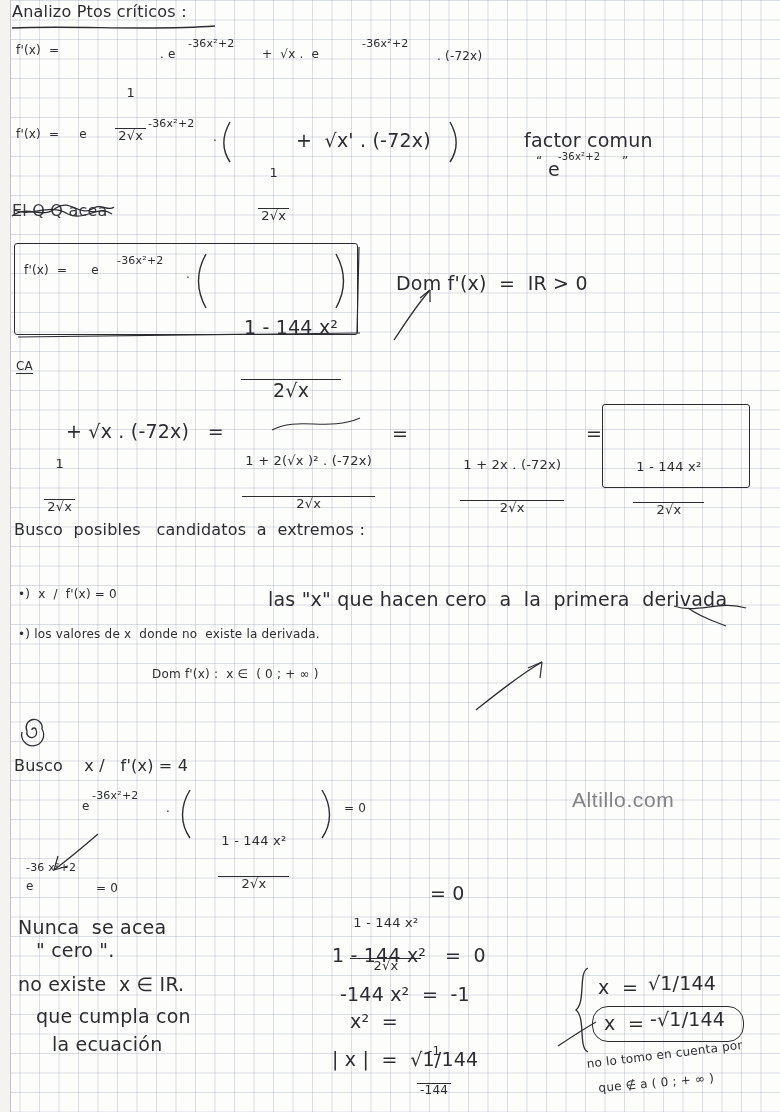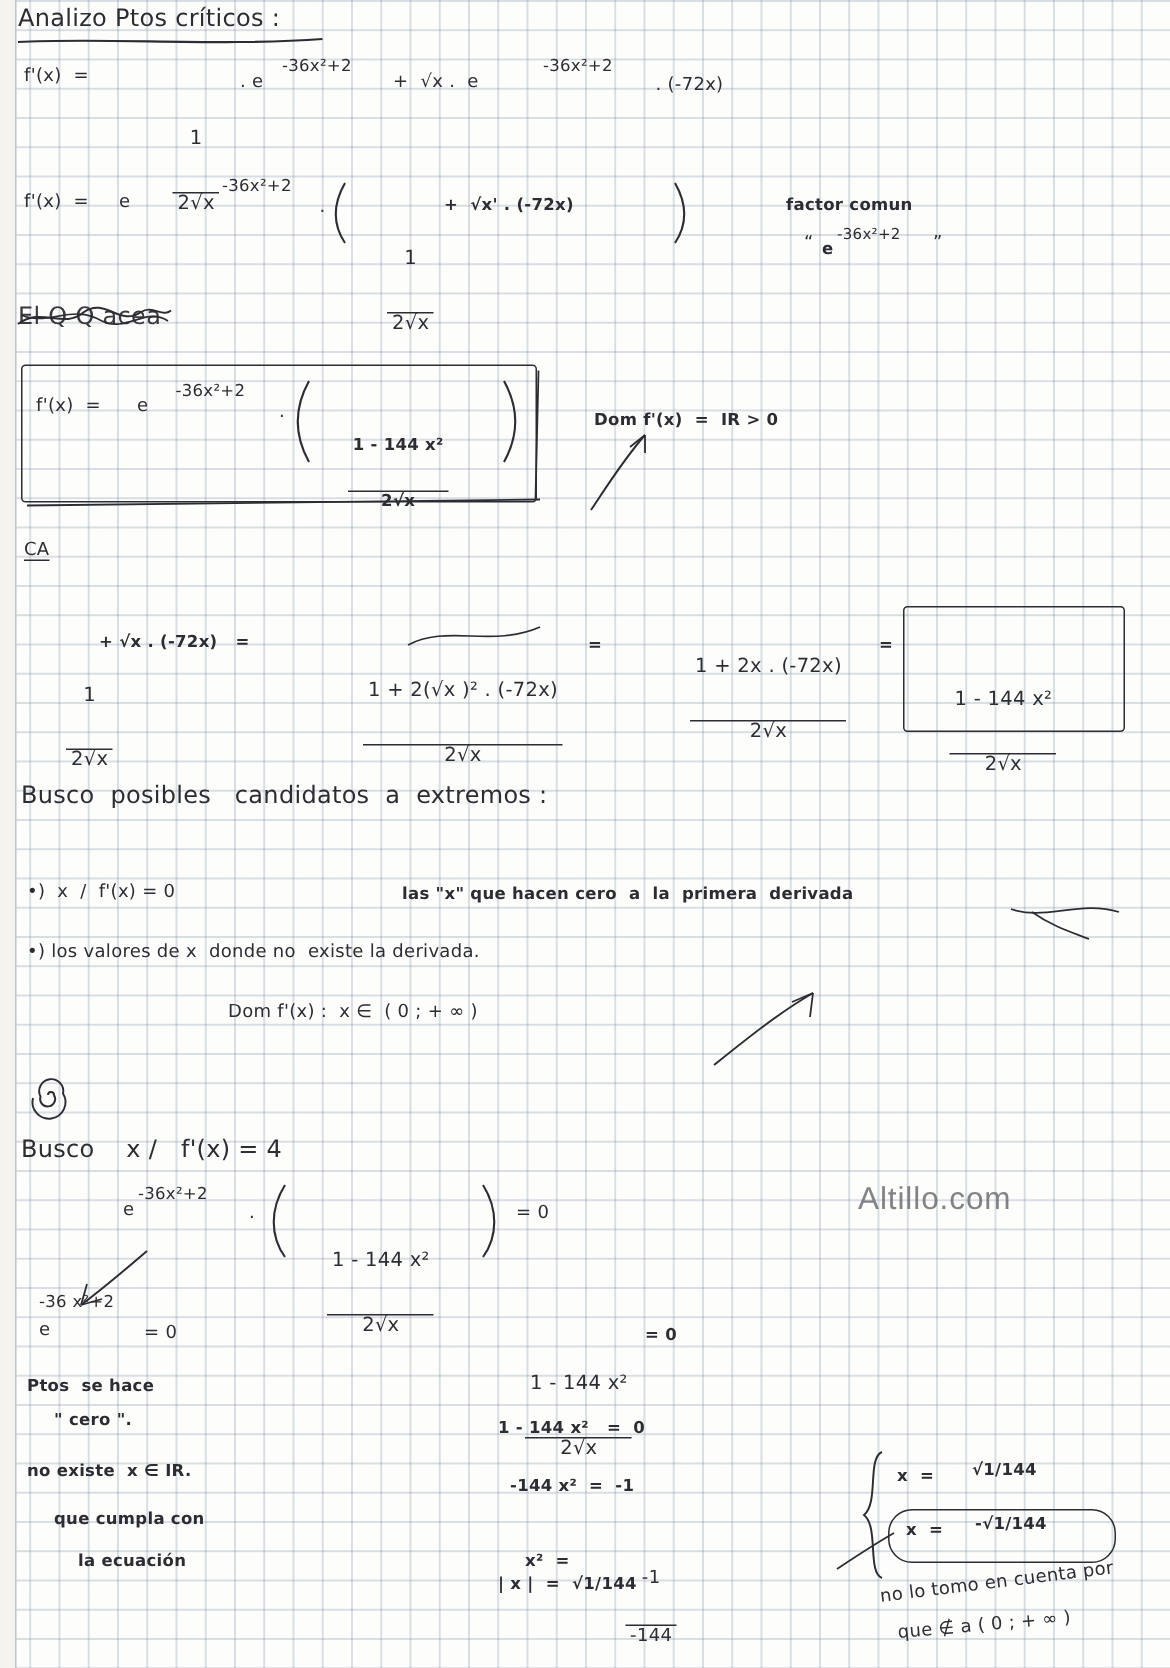--- a/index.html
+++ b/index.html
@@ -25,21 +25,21 @@
   }
   .hand{
     position:absolute;
     color:#2c2c33;
     font-family:"DejaVu Sans", sans-serif;
     white-space:pre;
     line-height:1.05;
     letter-spacing:0.2px;
     transform-origin:left top;
   }
-  .sz14{font-size:11px;font-weight:bold;}
+  .sz14{font-size:19px;}
   .sz15{font-size:12px;}
   .sz16{font-size:16px;}
   .sz13{font-size:13px;}
   .sz12{font-size:12px;}
   .sz11{font-size:11px;}
   .sz10{font-size:10px;}
   .frac{
     display:inline-block;text-align:center;vertical-align:middle;
     line-height:1.08;margin:0 3px;
   }
@@ -145,21 +145,21 @@
     <span class="frac">
       <span class="num">1 + 2(√x )² . (-72x)</span>
       <span class="den">2√x</span>
     </span>
   </div>
   <svg class="ink" style="left:268px;top:412px;" width="112" height="22">
     <path d="M4,18 C30,4 60,20 92,6" stroke="#2c2c33" stroke-width="1.1" fill="none"></path>
   </svg>
 
   <div class="hand sz14" style="left:392px;top:424px;">=</div>
-  <div class="hand sz13" style="left:412px;top:396px;padding-left:28px;">
+  <div class="hand sz13" style="left:412px;top:416px;padding-left:28px;">
     <span class="frac">
       <span class="num">1 + 2x . (-72x)</span>
       <span class="den">2√x</span>
     </span>
   </div>
   <div class="hand sz14" style="left:586px;top:424px;">=</div>
 
   <div class="box" style="left:602px;top:404px;width:146px;height:82px;"></div>
   <div class="hand sz13" style="left:613px;top:418px;">
     <span class="frac">
@@ -210,38 +210,38 @@
 
   <svg class="ink" style="left:48px;top:832px;" width="54" height="42">
     <path d="M50,2 C36,14 22,26 6,38" stroke="#2c2c33" stroke-width="1.3" fill="none"></path>
     <path d="M6,38 L20,34 M6,38 L10,24" stroke="#2c2c33" stroke-width="1.2" fill="none"></path>
   </svg>
 
   <div class="hand sz15" style="left:26px;top:880px;">e</div>
   <div class="hand sz11" style="left:26px;top:862px;">-36 x²+2</div>
   <div class="hand sz15" style="left:96px;top:882px;">= 0</div>
 
-  <div class="hand sz14" style="left:18px;top:918px;">Ptos  se hace</div>
+  <div class="hand sz14" style="left:18px;top:918px;">Nunca  se acea</div>
   <div class="hand sz14" style="left:36px;top:941px;">" cero ".</div>
   <div class="hand sz14" style="left:18px;top:975px;">no existe  x ∈ IR.</div>
   <div class="hand sz14" style="left:36px;top:1007px;">que cumpla con</div>
   <div class="hand sz14" style="left:52px;top:1035px;">la ecuación</div>
 
   <div class="hand sz13" style="left:330px;top:874px;">
     <span class="frac">
       <span class="num">1 - 144 x²</span>
       <span class="den">2√x</span>
     </span>
   </div>
   <div class="hand sz14" style="left:430px;top:884px;">= 0</div>
 
   <div class="hand sz14" style="left:332px;top:946px;">1 - 144 x²   =  0</div>
   <div class="hand sz14" style="left:340px;top:985px;">-144 x²  =  -1</div>
 
-  <div class="hand sz14" style="left:350px;top:1012px;margin-top:23px;">x²  =</div>
+  <div class="hand sz14" style="left:350px;top:1012px;">x²  =</div>
   <div class="hand sz12" style="left:398px;top:1006px;">
     <span class="frac">
       <span class="num">-1</span>
       <span class="den">-144</span>
     </span>
   </div>
 
   <div class="hand sz14" style="left:332px;top:1050px;">| x |  =  √1/144</div>
 
   <svg class="ink" style="left:572px;top:966px;" width="22" height="88">

